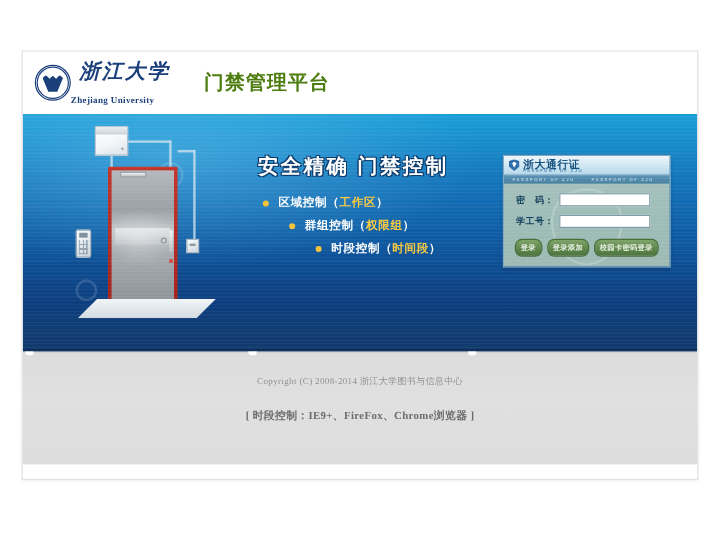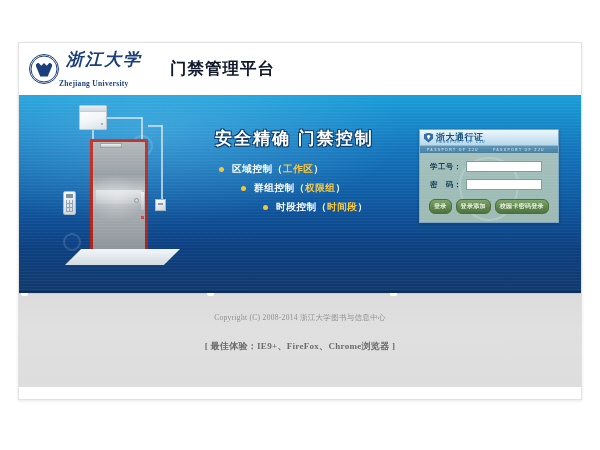--- a/index.html
+++ b/index.html
@@ -72,21 +72,21 @@
     font-family: "Liberation Serif", serif;
     font-size: 7.5px;
     font-weight: bold;
     letter-spacing: 0.3px;
     margin-top: 12px;
     line-height: 1;
   }
   .logo-text-wrap { display: flex; flex-direction: column; }
   .platform-title {
     margin-left: 28px;
-    color: #0f172a;
+    color: #4d7c0f;
     font-size: 16.5px;
     font-weight: bold;
     letter-spacing: 1px;
   }
 
   
   .banner {
     position: relative;
     height: 198px;
     background:
@@ -456,41 +456,41 @@
         <span class="login-title-cn">浙大通行证</span>
         <span class="login-title-en">PASSPORT OF ZJU</span>
       </div>
       <div class="wm-strip">
         <span>PASSPORT OF ZJU</span>
         <span>PASSPORT OF ZJU</span>
         <span>PASSPORT OF ZJU</span>
       </div>
       <div class="login-body">
         <div class="frow">
+          <span class="flabel">密　码：</span>
+          <input class="finput" type="password" value="" style="">
+        </div>
+        <div class="frow">
           <span class="flabel">学工号：</span>
           <input class="finput" type="text" value="" style="">
-        </div>
-        <div class="frow">
-          <span class="flabel">密　码：</span>
-          <input class="finput" type="password" value="" style="">
         </div>
         <div class="btnrow">
           <button class="lbtn">登录</button>
           <button class="lbtn">登录添加</button>
           <button class="lbtn">校园卡密码登录</button>
         </div>
       </div>
     </div>
 
     <div class="banner-bottom-line"></div>
   </div>
 
   <div class="footer">
     <div class="tabdots">
       <div class="tabdot" style="left:2px;"></div>
       <div class="tabdot" style="left:188px;"></div>
       <div class="tabdot" style="left:371px;"></div>
     </div>
     <div class="copy">Copyright (C) 2008-2014 浙江大学图书与信息中心</div>
-    <div class="browsers">[ 最佳体验：IE9+、FireFox、Chrome浏览器 ]</div>
+    <div class="browsers">[ 时段控制：IE9+、FireFox、Chrome浏览器 ]</div>
   </div>
 
 </div>
 
 </body></html>

